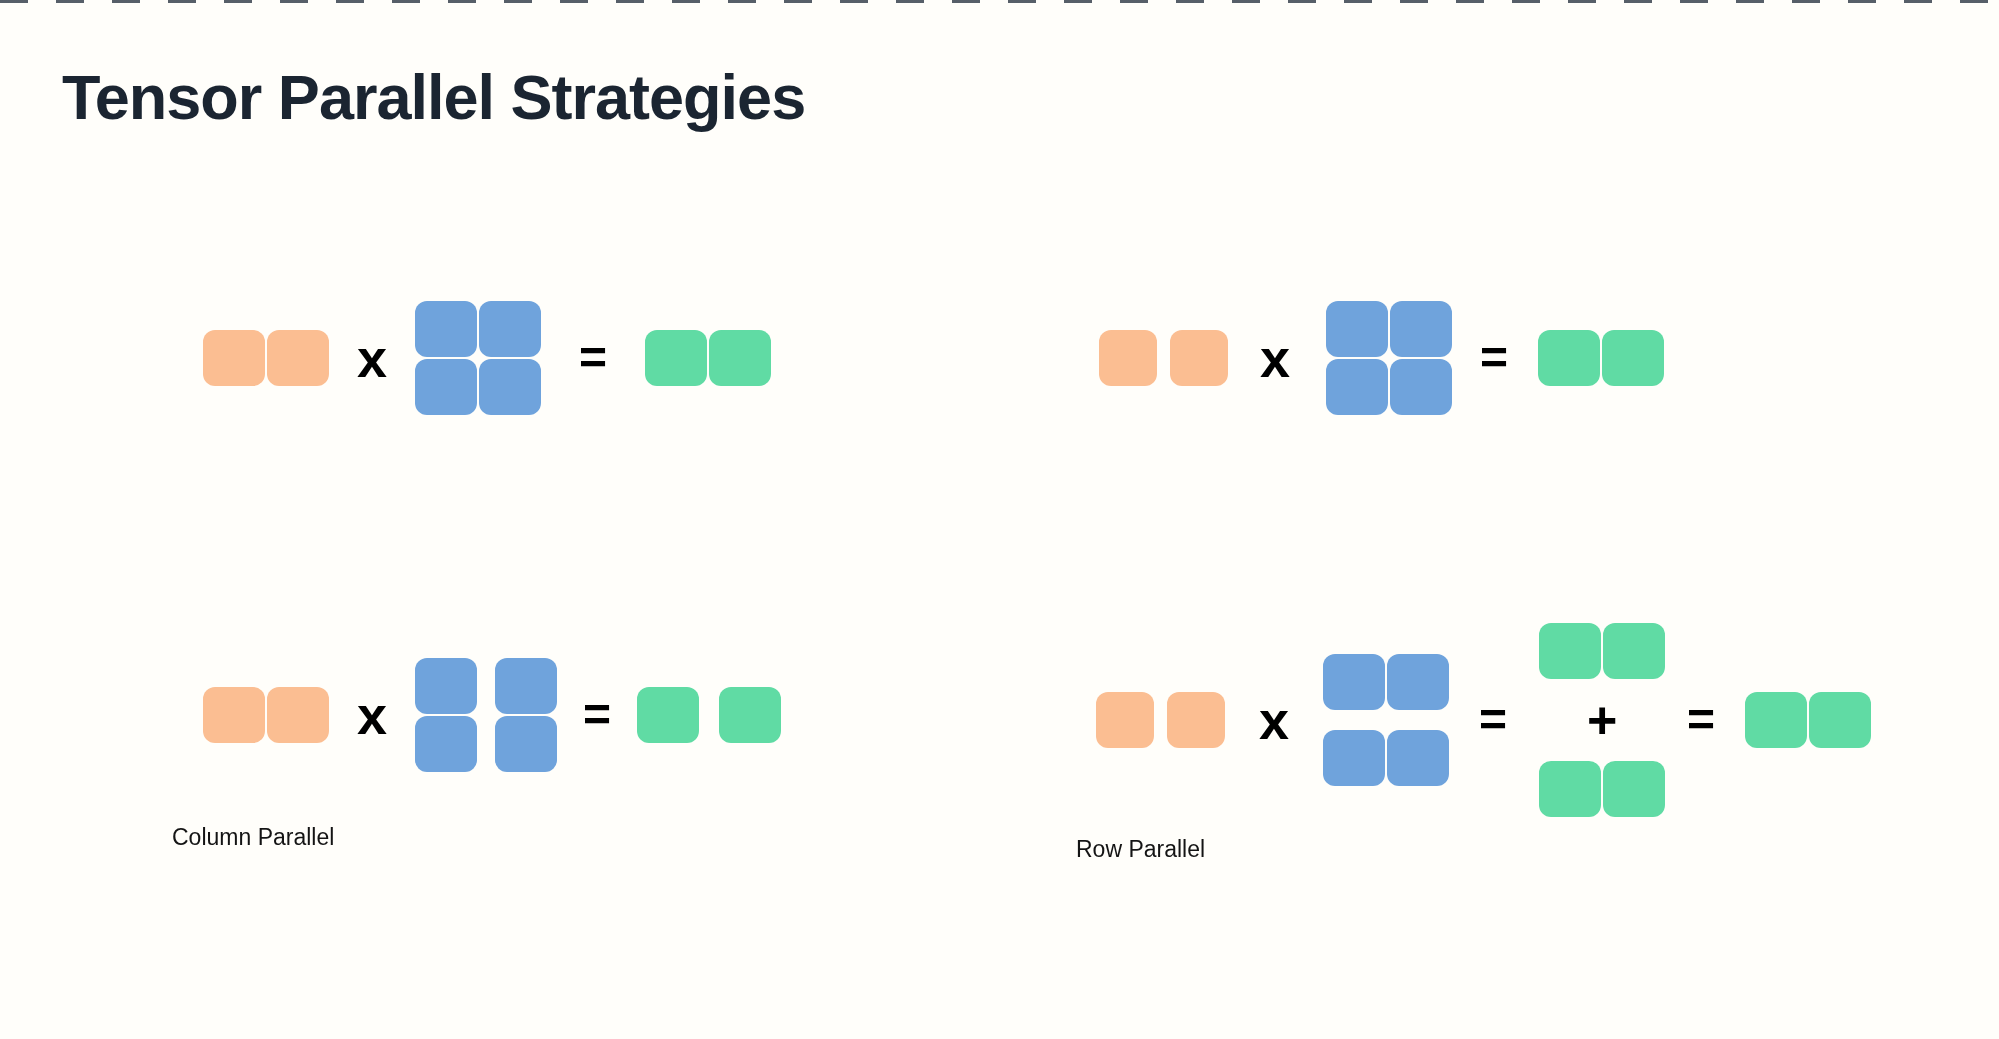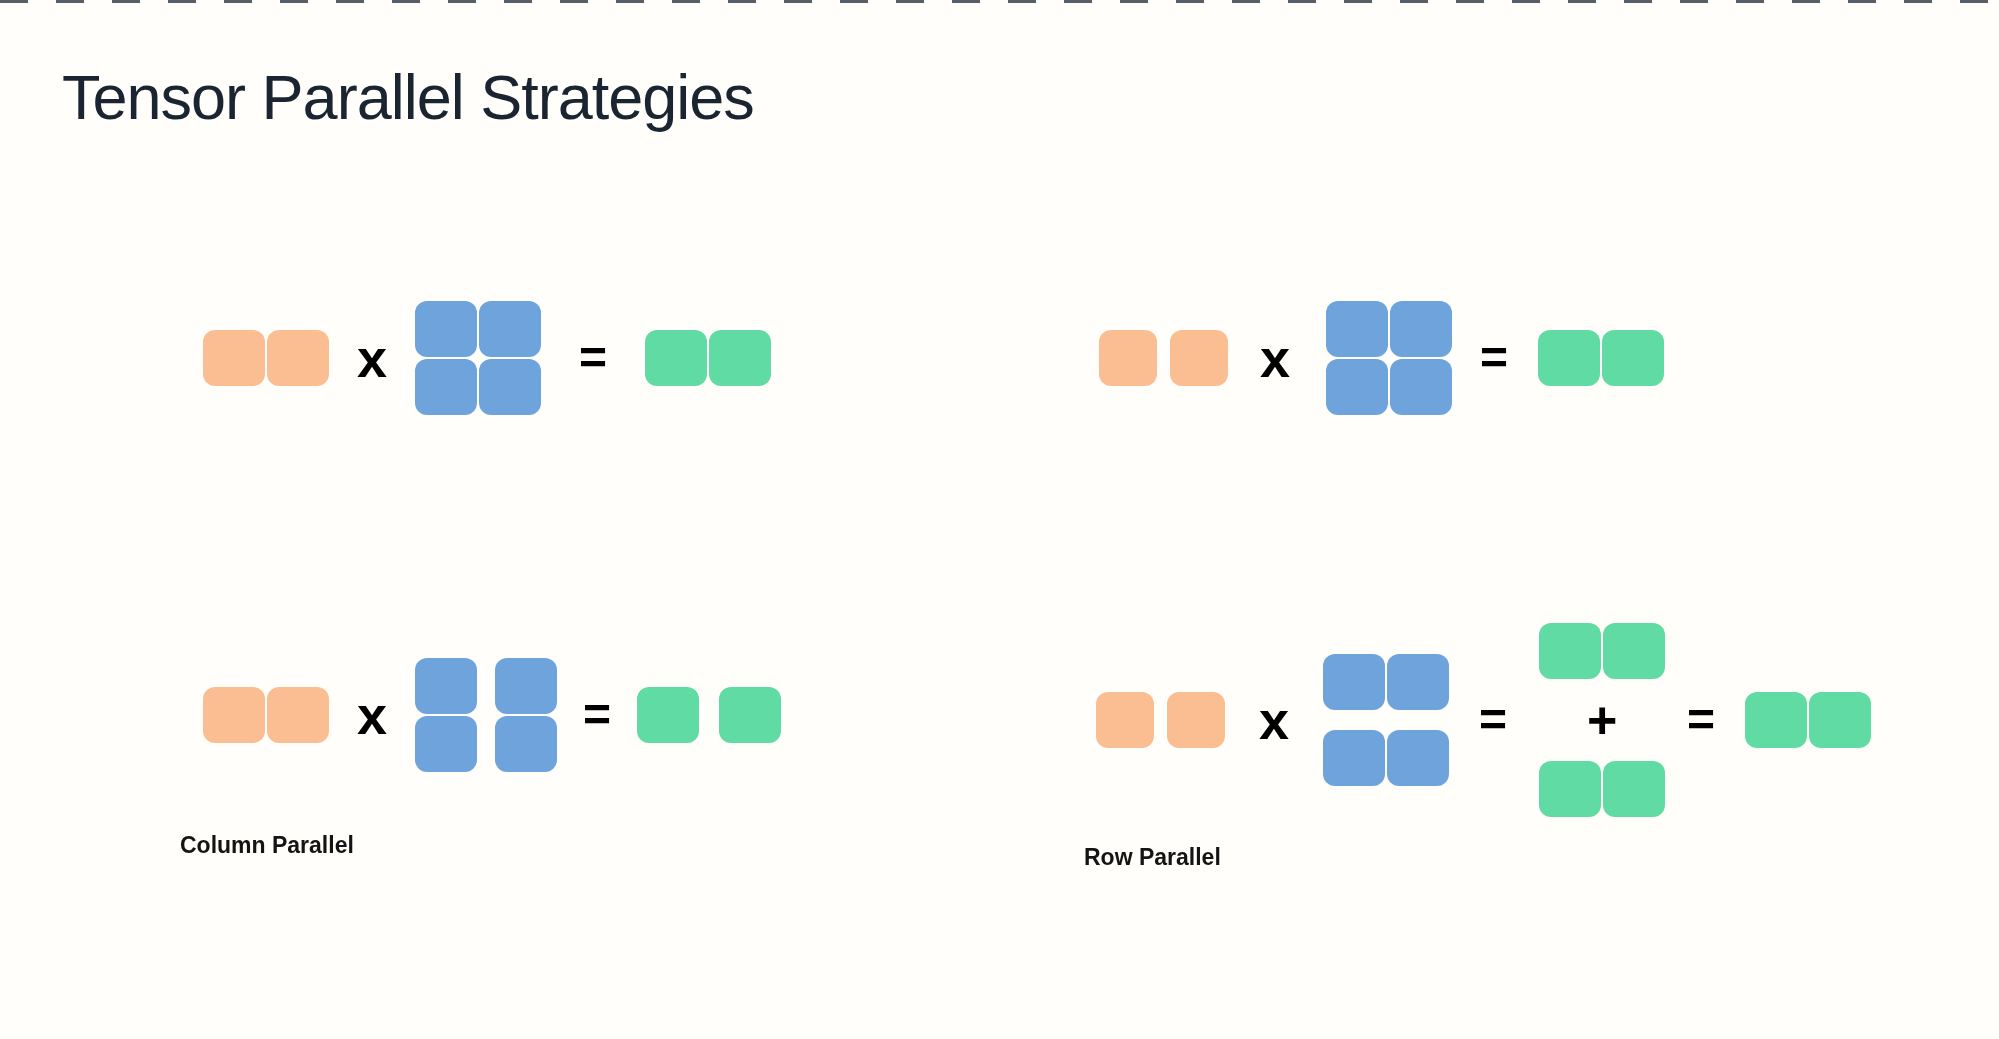--- a/index.html
+++ b/index.html
@@ -12,21 +12,21 @@
   }
   .top-dashes{
     position:absolute;left:0;top:0;right:0;height:3px;
     background:repeating-linear-gradient(90deg,
       var(--top-border-dash,#39434F) 0 28px,
       transparent 28px 56px);
     opacity:.85;
   }
   .page-title{
     position:absolute;left:62px;top:66px;margin:0;
-    font-size:63px;font-weight:400;line-height:1;
+    font-size:63px;font-weight:700;line-height:1;
     letter-spacing:-1px;color:var(--title,#1B2531);
   }
   
   .diagram{position:absolute;display:flex;align-items:center}
   .cell{width:62px;height:56px;border-radius:12px;flex:0 0 auto}
   .cell.sm{width:58px}
   .c-orange{background:var(--input,#FBBE92)}
   .c-blue{background:var(--weight,#6FA3DC)}
   .c-green{background:var(--output,#60DBA4)}
   .pair{display:flex;gap:2px}
@@ -47,22 +47,22 @@
   #d4{left:1096px;top:623px;height:194px}
   
   #d1 .op-x{margin:0 28px}   #d1 .op-eq{margin:0 38px}
   #d2 .op-x{margin:0 36px 0 32px} #d2 .op-eq{margin:0 30px 0 28px}
   #d3 .op-x{margin:0 28px}   #d3 .op-eq{margin:0 26px}
   #d3 .gap20{gap:20px}
   #d4 .op-x{margin:0 34px}
   #d4 .op-eq.eq1{margin:0 0 0 30px}
   #d4 .op-eq.eq2{margin:0 30px 0 22px}
   .caption{
-    position:absolute;font-size:23px;font-weight:700;
-    color:var(--label,#141414);line-height:1.1;margin:8px;
+    position:absolute;font-size:23px;font-weight:400;
+    color:var(--label,#141414);line-height:1.1;margin:0;
   }
   #label-col{left:172px;top:825px}
   #label-row{left:1076px;top:837px}
 </style>
 </head>
 <body>
 
 <div class="slide">
 
   <div class="top-dashes"></div>

